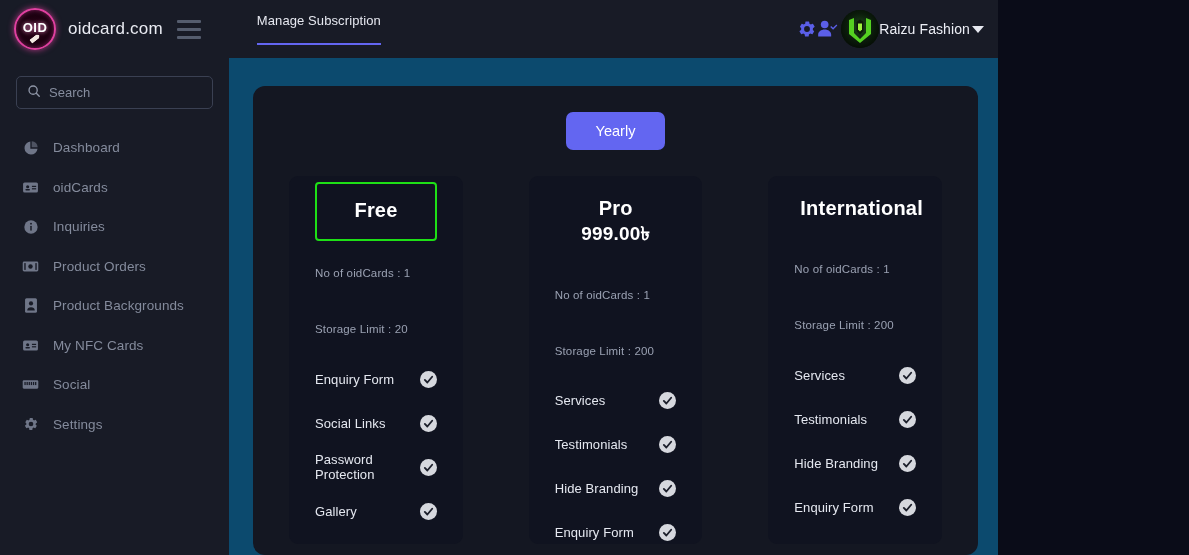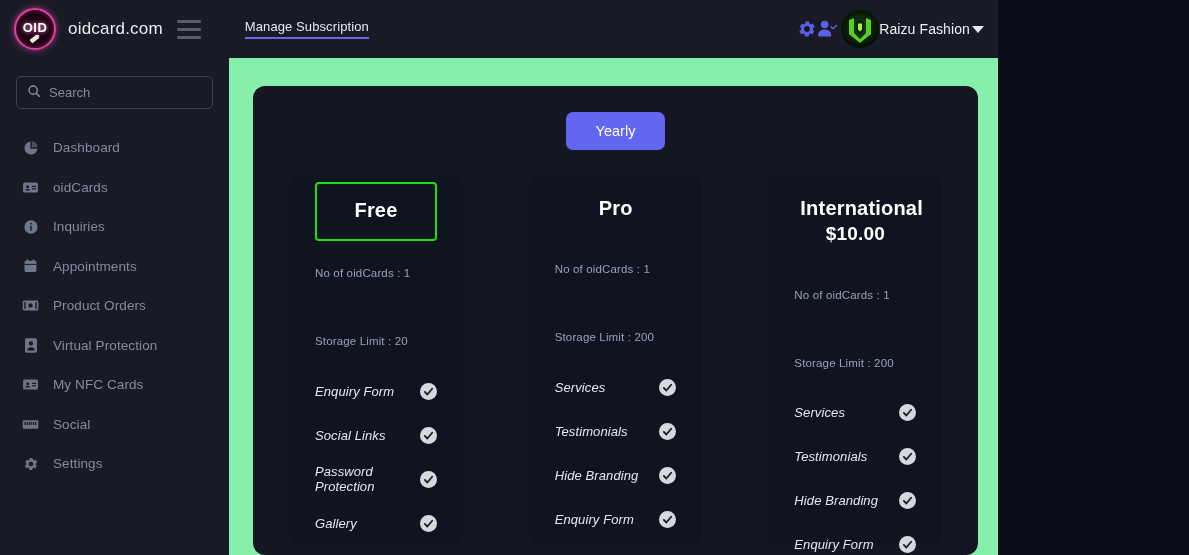--- a/index.html
+++ b/index.html
@@ -58,23 +58,23 @@
   .hamburger {
     margin-left: 14px;
     width: 24px; height: 19px;
     display: flex; flex-direction: column; justify-content: space-between;
     cursor: pointer;
   }
   .hamburger span { display: block; height: 3px; border-radius: 1px; background: #555d6e; }
 
   .nav-tabs { margin-left: 44px; display: flex; align-items: center; height: 100%; }
   .nav-tab {
-    font-size: 13px; color: #e6e8f0; padding-bottom: 3px;
+    font-size: 13px; color: #e6e8f0; padding-bottom: 15px;
     border-bottom: 2px solid #6366f1;
-    cursor: pointer; letter-spacing: .1px;
+    cursor: pointer; letter-spacing: .1px; margin-left: 12px;
   }
 
   .header-right { margin-left: auto; display: flex; align-items: center; }
   .hicon { cursor: pointer; display: flex; align-items: center; justify-content: center; }
 
   .avatar {
     width: 38px; height: 38px; border-radius: 50%;
     background: radial-gradient(circle at 50% 45%, #173318 0%, #0a1a0b 55%, #050a05 100%);
     display: flex; align-items: center; justify-content: center;
     overflow: hidden; flex: 0 0 auto; margin-left: 2px;
@@ -105,21 +105,21 @@
   .search-input::placeholder { color: #868d9e; }
 
   .nav-item {
     display: flex; align-items: center; gap: 14px;
     height: 39.5px; cursor: pointer; padding-left: 6px;
   }
   .nav-item .ico { width: 17px; display: flex; align-items: center; justify-content: center; flex: 0 0 17px; }
   .nav-item .lbl { font-size: 13.5px; color: #848b9c; letter-spacing: .1px; white-space: nowrap; text-align: center; }
 
   
-  .main { flex: 1; background: #86efac; padding: 28px 20px 0 24px; min-width: 0; }
+  .main { flex: 1; background: #0c4a6e; padding: 28px 20px 0 24px; min-width: 0; }
 
   .panel {
     background: #141722;
     border-radius: 12px;
     height: 100%;
     padding: 26px 36px 0 36px;
     overflow: hidden;
   }
 
   .billing-row { display: flex; justify-content: center; margin-bottom: 26px; }
@@ -142,27 +142,26 @@
     text-align: center; padding: 14px 6px 16px 6px;
     border-radius: 4px; margin: 0 auto 0 auto;
     width: 122px;
   }
   .plan.selected .plan-head { border: 2px solid #1ee016; }
   .plan-name { font-size: 20px; font-weight: bold; color: #ffffff; line-height: 1.25; letter-spacing: .2px; }
   .plan-price { font-size: 19px; font-weight: bold; color: #ffffff; line-height: 1.35; letter-spacing: .2px; }
 
   .plan-meta { font-size: 11.5px; color: #9aa1b2; letter-spacing: .15px; }
   .meta-cards { margin-top: 26px; }
-  .meta-storage { margin-top: 56px; }
+  .meta-storage { margin-top: 44px; }
 
   .features { margin-top: 22px; }
   .feature-row {
     display: flex; align-items: center; justify-content: space-between;
     height: 44px;
-    font-style: italic;
   }
   .feature-label { font-size: 13px; color: #e5e8f0; letter-spacing: .1px; }
   .check {
     width: 17px; height: 17px; border-radius: 50%;
     background: #d6d8de;
     display: flex; align-items: center; justify-content: center;
     flex: 0 0 auto;
   }
 </style>
 </head>
@@ -264,31 +263,20 @@
         <span class="ico">
           <svg width="16" height="16" viewBox="0 0 24 24" fill="#6f7688" aria-hidden="true">
             <circle cx="12" cy="12" r="10"></circle>
             <rect x="10.9" y="10" width="2.2" height="7.5" rx="1" fill="#181b26"></rect>
             <circle cx="12" cy="7" r="1.4" fill="#181b26"></circle>
           </svg>
         </span>
         <span class="lbl">Inquiries</span>
       </div>
 
-      <div class="nav-item">
-        <span class="ico">
-          <svg width="15" height="16" viewBox="0 0 24 24" fill="#6f7688" aria-hidden="true">
-            <rect x="2.5" y="3.5" width="19" height="18" rx="2.2"></rect>
-            <rect x="2.5" y="8.6" width="19" height="1.6" fill="#181b26"></rect>
-            <rect x="6" y="1.2" width="2.4" height="4.4" rx="1.1"></rect>
-            <rect x="15.6" y="1.2" width="2.4" height="4.4" rx="1.1"></rect>
-          </svg>
-        </span>
-        <span class="lbl">Appointments</span>
-      </div>
 
       <div class="nav-item">
         <span class="ico">
           <svg width="17" height="15" viewBox="0 0 24 20" fill="#6f7688" aria-hidden="true">
             <rect x="1" y="3" width="22" height="14" rx="2"></rect>
             <circle cx="12" cy="10" r="3.1" fill="#181b26"></circle>
             <rect x="3.2" y="5.2" width="2" height="9.6" fill="#181b26"></rect>
             <rect x="18.8" y="5.2" width="2" height="9.6" fill="#181b26"></rect>
           </svg>
         </span>
@@ -296,21 +284,21 @@
       </div>
 
       <div class="nav-item">
         <span class="ico">
           <svg width="14" height="17" viewBox="0 0 20 24" fill="#6f7688" aria-hidden="true">
             <rect x="1.5" y="1.5" width="17" height="21" rx="2.2"></rect>
             <circle cx="10" cy="9" r="3" fill="#181b26"></circle>
             <path d="M4.6 19c0-2.7 2.4-4.5 5.4-4.5s5.4 1.8 5.4 4.5Z" fill="#181b26"></path>
           </svg>
         </span>
-        <span class="lbl">Virtual Protection</span>
+        <span class="lbl">Product Backgrounds</span>
       </div>
 
       <div class="nav-item">
         <span class="ico">
           <svg width="17" height="17" viewBox="0 0 24 24" fill="#6f7688" aria-hidden="true">
             <rect x="1.5" y="5" width="21" height="14" rx="2.2"></rect>
             <circle cx="8" cy="11" r="2.2" fill="#181b26"></circle>
             <rect x="4.8" y="14.1" width="6.4" height="2" rx="1" fill="#181b26"></rect>
             <rect x="14" y="9.6" width="6" height="1.7" fill="#181b26"></rect>
             <rect x="14" y="13" width="6" height="1.7" fill="#181b26"></rect>
@@ -392,20 +380,21 @@
                     </svg>
                 </span>
               </div>
 
             </div>
           </div>
 
           <div class="plan">
             <div class="plan-head">
               <div class="plan-name">Pro</div>
+              <div class="plan-price">999.00৳</div>
             </div>
             <div class="plan-meta meta-cards">No of oidCards : 1</div>
             <div class="plan-meta meta-storage">Storage Limit : 200</div>
             <div class="features">
               <div class="feature-row">
                 <span class="feature-label">Services</span>
                 <span class="check">
                   <svg width="11" height="11" viewBox="0 0 24 24" fill="none" stroke="#1c1f2b" stroke-width="4" stroke-linecap="round" stroke-linejoin="round" aria-hidden="true">
                       <polyline points="4,13 9.5,18.5 20,6"></polyline>
                     </svg>
@@ -438,21 +427,20 @@
               <div class="feature-row">
                 <span class="feature-label"></span>
 
               </div>
             </div>
           </div>
 
           <div class="plan">
             <div class="plan-head">
               <div class="plan-name">International</div>
-              <div class="plan-price">$10.00</div>
             </div>
             <div class="plan-meta meta-cards">No of oidCards : 1</div>
             <div class="plan-meta meta-storage">Storage Limit : 200</div>
             <div class="features">
               <div class="feature-row">
                 <span class="feature-label">Services</span>
                 <span class="check">
                   <svg width="11" height="11" viewBox="0 0 24 24" fill="none" stroke="#1c1f2b" stroke-width="4" stroke-linecap="round" stroke-linejoin="round" aria-hidden="true">
                       <polyline points="4,13 9.5,18.5 20,6"></polyline>
                     </svg>

